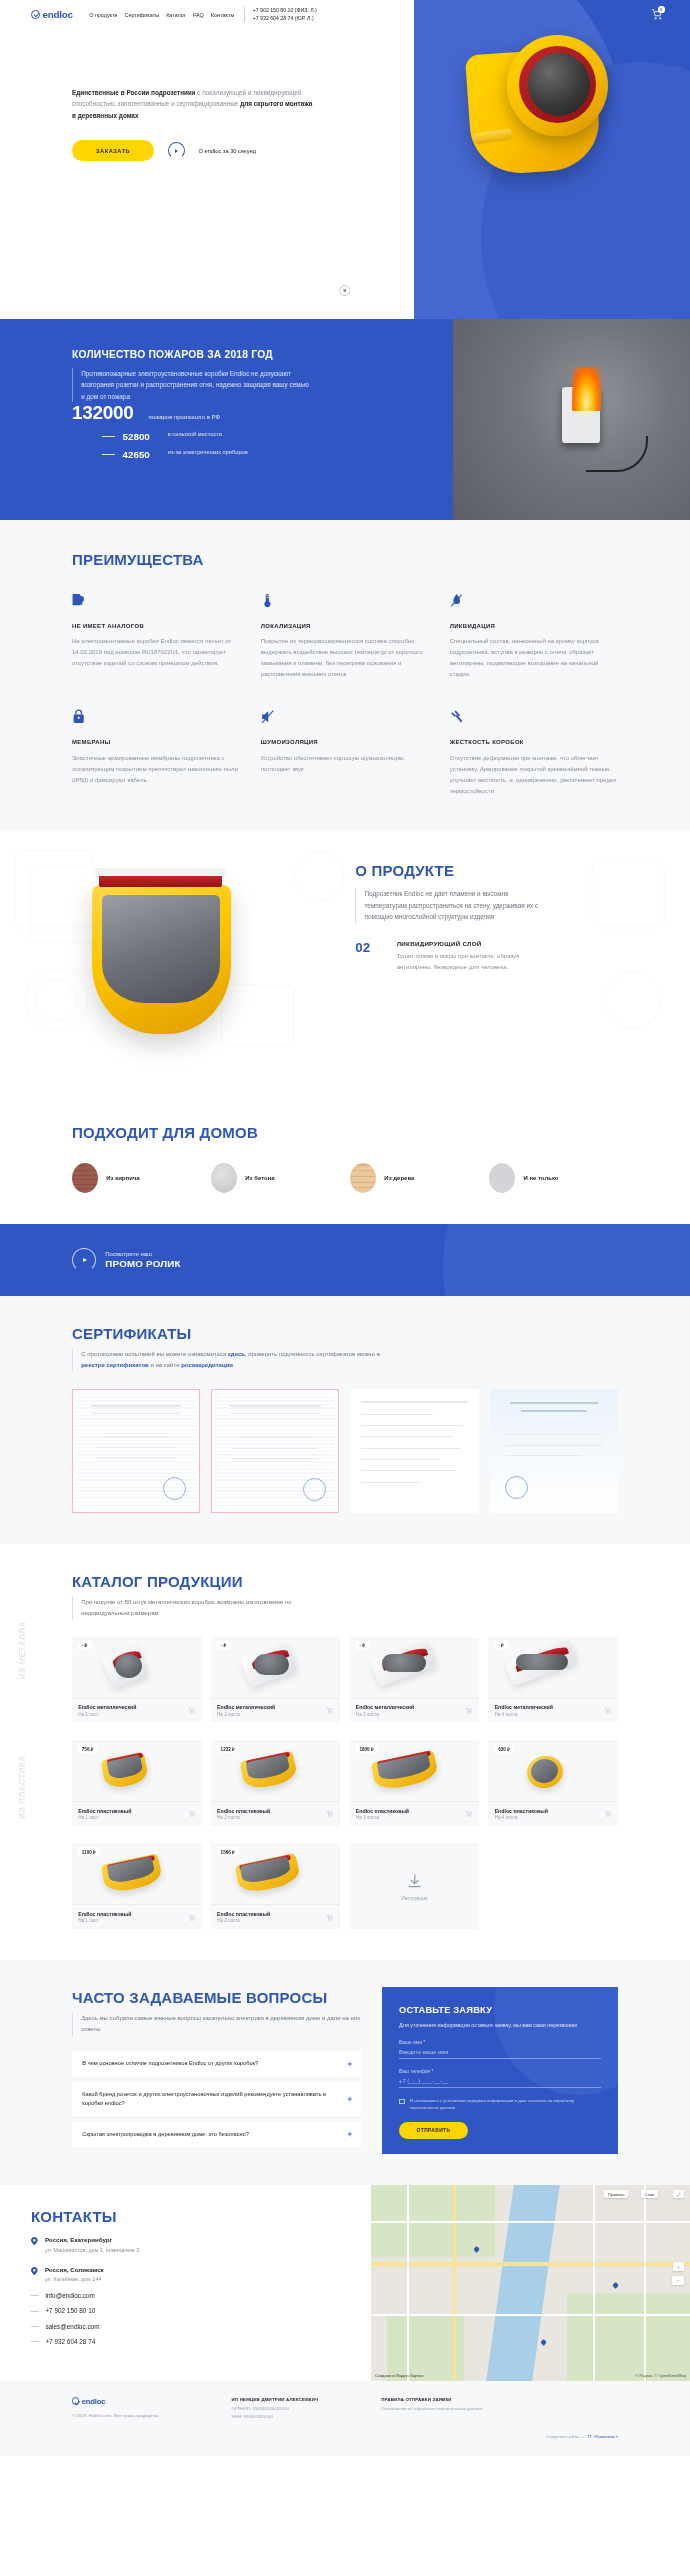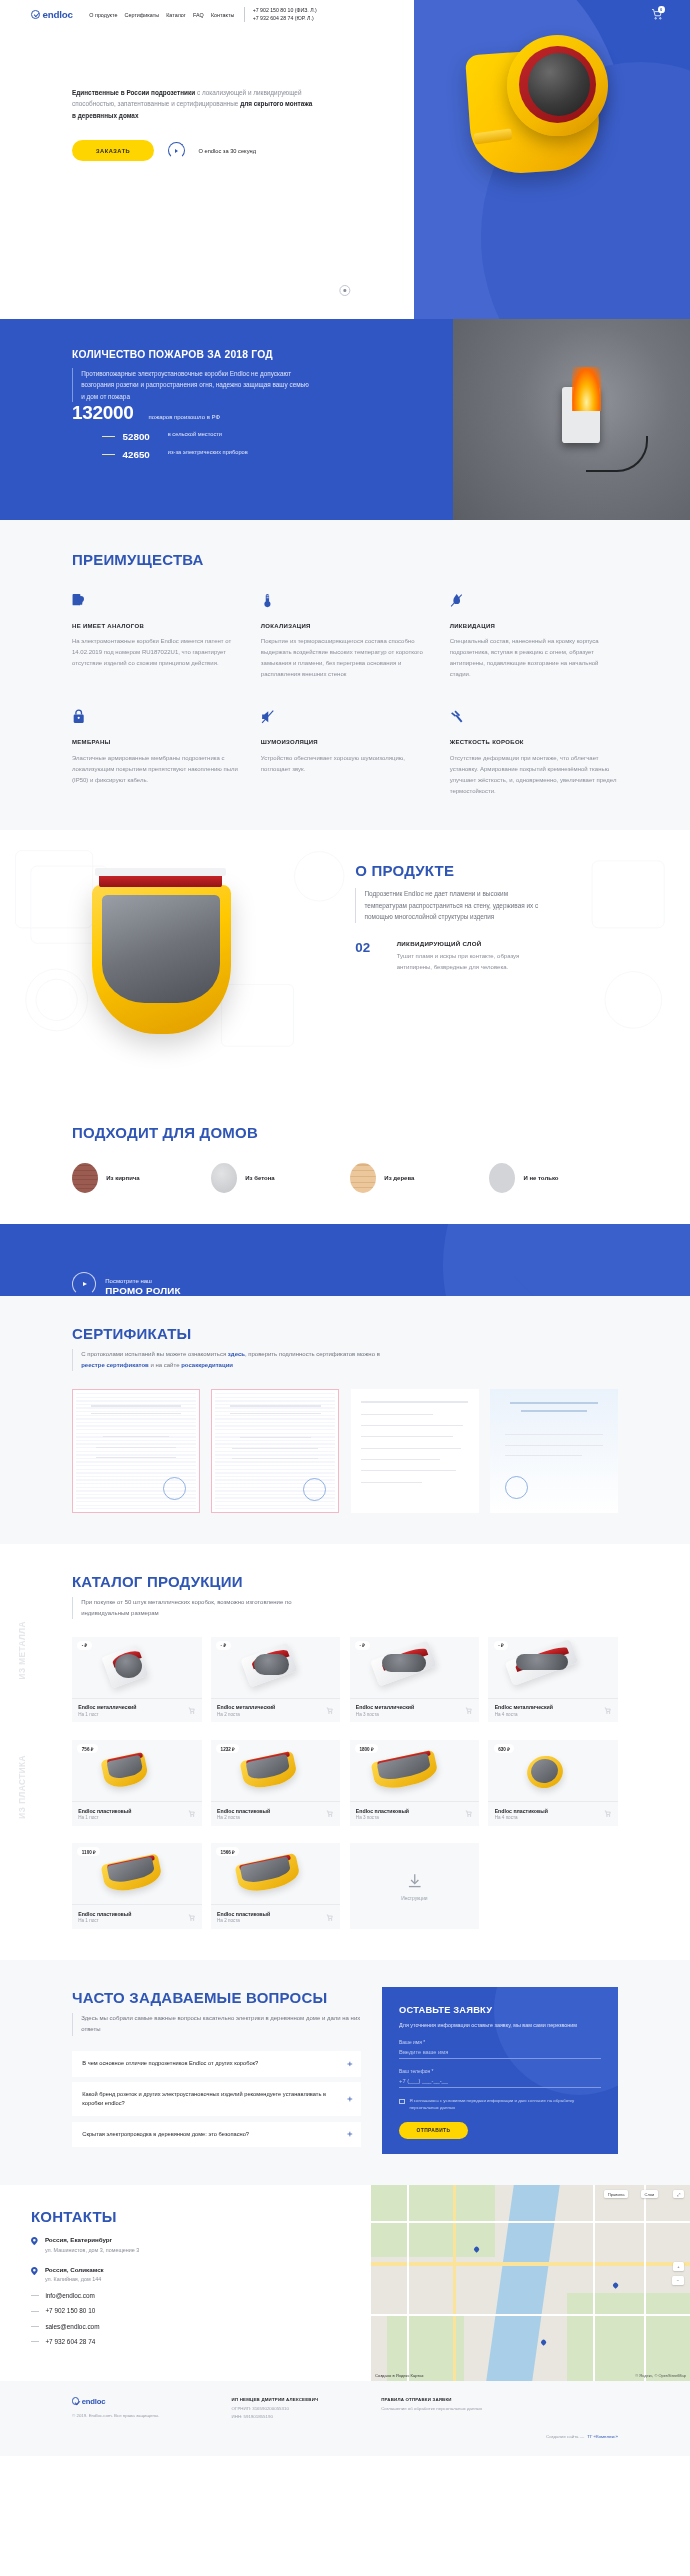--- a/index.html
+++ b/index.html
@@ -214,21 +214,21 @@
   
   .promo { position: relative; height: 72px; background: #3056c4; overflow: hidden; }
   .promo:before {
     content:""; position:absolute; right:31px; top:-93px; width:216px; height:268px;
     border-radius:50%; background:#3a60cc;
   }
   .promo:after {
     content:""; position:absolute; right:-72px; top:-31px; width:216px; height:185px;
     background:#3a60cc; transform: rotate(45deg);
   }
-  .promo-inner { position: relative; z-index: 3; display: flex; align-items: flex-end; height: 72px; gap: 9.3px; }
+  .promo-inner { position: relative; z-index: 3; display: flex; align-items: center; height: 72px; gap: 9.3px; }
   .promo-circle {
     width: 24px; height: 24px; border-radius: 50%; border: 0.5px solid rgba(255,255,255,.75);
     border-bottom-color: transparent; display: flex; align-items: center; justify-content: center;
   }
   .promo-tri {
     width:0;height:0;border-left:4.1px solid #fff;border-top:2.6px solid transparent;border-bottom:2.6px solid transparent;margin-left:1px;
   }
   .promo-sub { font-size: 6px; color: #e6ebfa; }
   .promo-title { font-size: 9.8px; font-weight: bold; color: #fff; letter-spacing: 0.2px; text-transform: uppercase; margin-top: 1px; }
 

